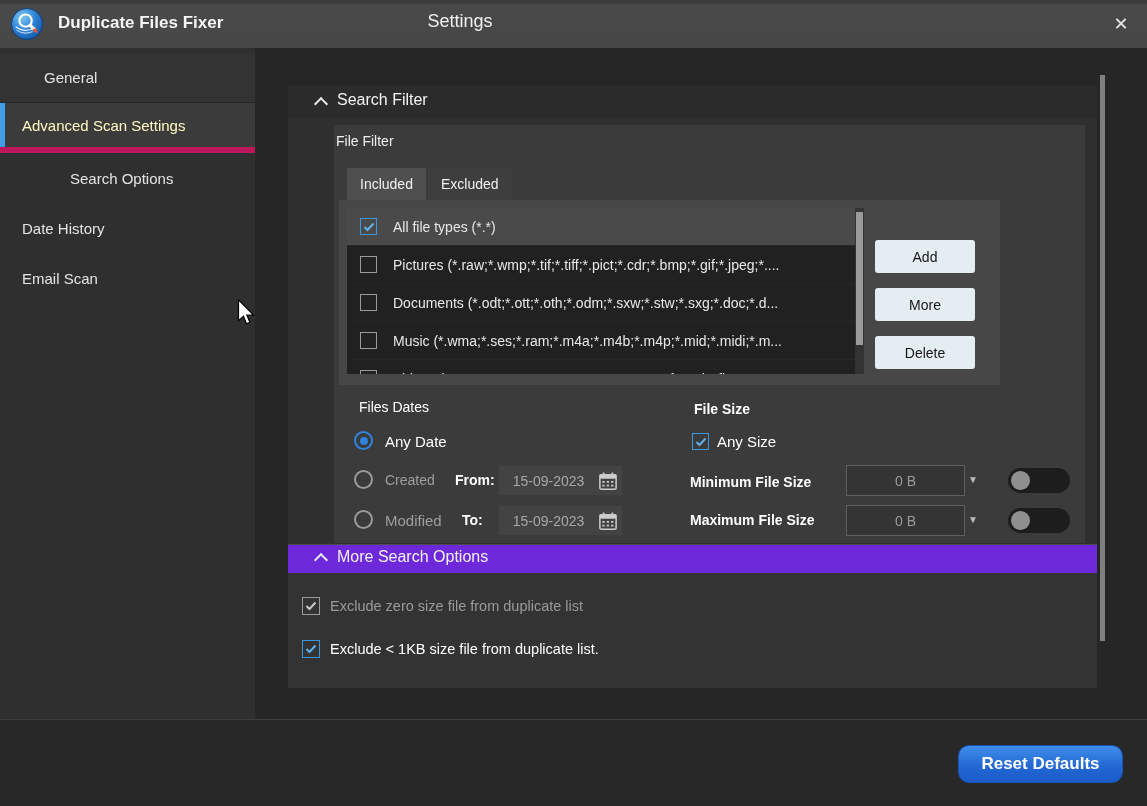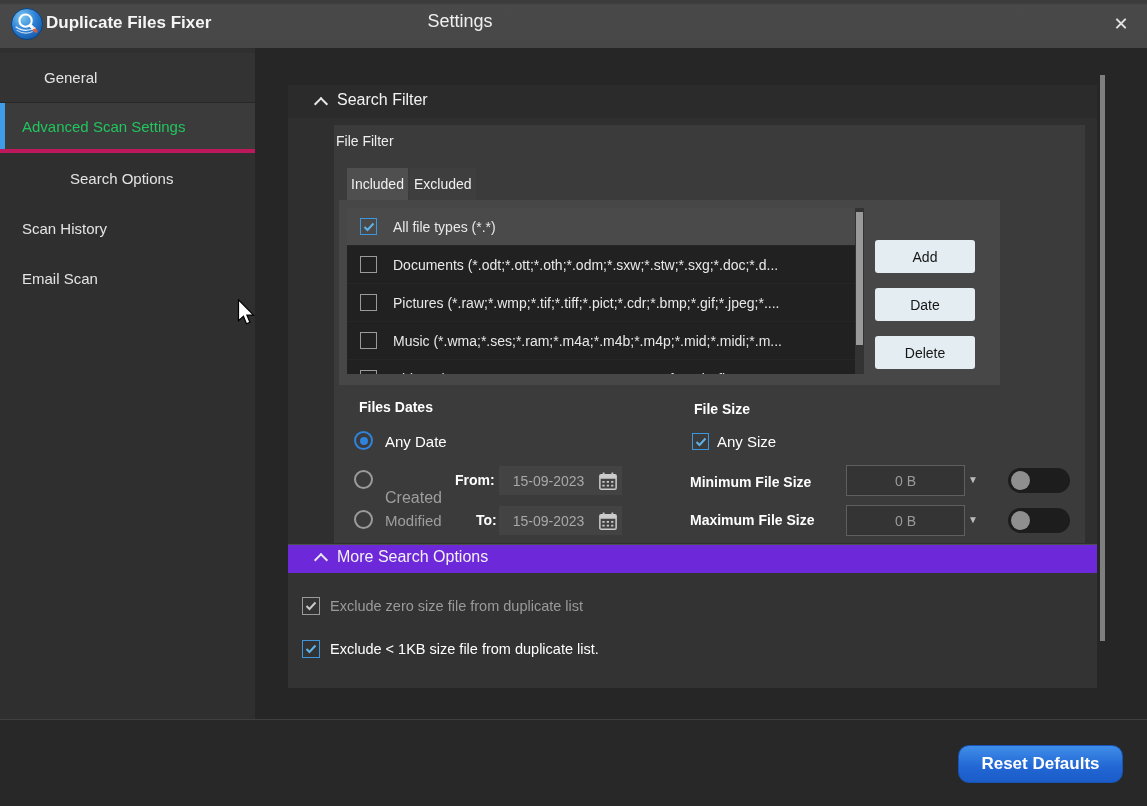--- a/index.html
+++ b/index.html
@@ -3,75 +3,75 @@
 <meta charset="utf-8">
 <style>
   * { margin:0; padding:0; box-sizing:border-box; }
   html,body { width:1147px; height:806px; }
   body { font-family:"Liberation Sans", sans-serif; background:#282828; position:relative; overflow:hidden; }
 
   
   .titlebar { position:absolute; left:0; top:0; width:1147px; height:48px;
     background:linear-gradient(180deg, #3c3c3c 0px, #3c3c3c 3px, #494949 5px, #474747 100%); }
   .logo { position:absolute; left:10px; top:7px; width:34px; height:34px; }
-  .app-title { position:absolute; left:46px; top:13px; font-size:17px; font-weight:bold; color:#f5f5f5; }
+  .app-title { position:absolute; left:58px; top:13px; font-size:17px; font-weight:bold; color:#f5f5f5; }
   .dialog-title { position:absolute; left:0; top:11px; width:920px; text-align:center; font-size:18px; color:#f0f0f0; }
   .close-btn { position:absolute; right:12px; top:11px; width:28px; height:26px; font-size:18px; color:#e4e4e4; display:flex; align-items:center; justify-content:center; }
 
   
   .sidebar { position:absolute; left:0; top:48px; width:255px; height:671px; background:#2f2f2f; }
   .side-item { position:absolute; left:0; width:255px; height:50px; display:flex; align-items:center; padding-left:22px; font-size:15px; color:#e4e4e4; }
   .si0 { top:5px; border-bottom:1px solid #272727; background:#333333;padding-left:44px; }
-  .si1 { top:55px; border-bottom:4px solid #be185d; background:#3b3b3b; color:#22c55e; }
+  .si1 { top:55px; border-bottom:6px solid #be185d; background:#3b3b3b; color:#fef9c3; }
   .si2 { top:105px;margin-left:48px; } .si3 { top:155px; } .si4 { top:205px; }
   .sel-bar { position:absolute; left:0; top:0; width:5px; height:100%; background:#3f9ce8; }
 
   
   .content-bg { position:absolute; left:255px; top:48px; width:892px; height:671px; background:#262626; }
   .panel { position:absolute; left:288px; top:85px; width:809px; height:603px; background:#2f2f2f; }
   .main-scroll { position:absolute; left:1100px; top:75px; width:5px; height:566px; background:#7f7f7f; }
 
   .sec-strip1 { position:absolute; left:0; top:0; width:809px; height:33px; background:#2b2b2b; }
   .sec-strip2 { position:absolute; left:0; top:459px; width:809px; height:29px; background:#6d28d9; border-top:1px solid #4d4d4d; }
   .sec-label { position:absolute; left:49px; top:6px; font-size:16px; color:#f2f2f2; }
   .chev { position:absolute; left:28px; top:14px; width:10px; height:10px; border-left:2px solid #e8e8e8; border-top:2px solid #e8e8e8; transform:rotate(45deg); }
 
   .group { position:absolute; left:46px; top:40px; width:751px; height:418px; background:#3b3b3b; }
   .ff-label { position:absolute; left:2px; top:8px; font-size:14px; color:#eeeeee; }
   .tabs { position:absolute; left:13px; top:43px; display:flex; gap:2px; }
-  .tab { height:32px; padding:0 4px; display:flex; align-items:center; font-size:14px; color:#f0f0f0; }
+  .tab { height:32px; padding:0 13px; display:flex; align-items:center; font-size:14px; color:#f0f0f0; }
   .tab.active { background:#4f4f4f; }
   .tab.inactive { background:#3e3e3e; }
 
   .subpanel { position:absolute; left:5px; top:75px; width:661px; height:185px; background:#474747; }
   .list { position:absolute; left:8px; top:8px; width:517px; height:166px; background:#212121; overflow:hidden; }
   .lrow { height:38px; display:flex; align-items:center; padding-left:13px; border-bottom:1px solid #262626; }
   .lrow.sel { background:#4a4a4a; }
   .lrow .txt { font-size:14px; color:#e8e8e8; white-space:nowrap; }
   .cb { width:17px; height:17px; border:1px solid #9a9a9a; display:flex; align-items:center; justify-content:center; flex:none; }
   .cb.blue { border-color:#3e97dd; }
   .lrow .cb { margin-right:16px; }
   .cb svg { display:block; }
 
   .vscroll { position:absolute; right:0; top:0; width:9px; height:166px; background:#333333; }
   .vthumb { position:absolute; left:1px; top:4px; width:7px; height:133px; background:#9a9a9a; }
 
   .btn-light { position:absolute; left:536px; width:100px; height:33px; background:#e4edf2; border:none; border-radius:3px; font-size:14px; color:#161616; font-family:inherit; }
   .b-add { top:40px; } .b-edit { top:88px; } .b-del { top:136px; }
 
-  .fd-title { position:absolute; left:25px; top:274px; font-size:14px; font-weight:bold; color:#ffffff; }
+  .fd-title { position:absolute; left:25px; top:274px; font-size:14px; font-weight:normal; color:#ffffff; }
   .radio { position:absolute; width:19px; height:19px; border-radius:50%; border:2px solid #9a9a9a; }
   .radio.sel { border-color:#2f83dd; }
   .radio.sel::after { content:""; position:absolute; left:3.5px; top:3.5px; width:8px; height:8px; border-radius:50%; background:#2f83dd; }
   .r-any { left:20px; top:306px; } .r-created { left:20px; top:345px; } .r-modified { left:20px; top:385px; }
   .lbl-any { position:absolute; left:51px; top:308px; font-size:15px; color:#ffffff; }
-  .lbl-created { position:absolute; left:51px; top:364px; font-size:16px; color:#9e9e9e; }
+  .lbl-created { position:absolute; left:51px; top:347px; font-size:14px; color:#9e9e9e; }
   .lbl-from { position:absolute; left:121px; top:347px; font-size:14px; font-weight:bold; color:#ffffff; }
   .lbl-modified { position:absolute; left:51px; top:387px; font-size:15px; color:#9e9e9e; }
-  .lbl-to { position:absolute; left:142px; top:387px; font-size:14px; font-weight:bold; color:#ffffff; }
+  .lbl-to { position:absolute; left:128px; top:387px; font-size:14px; font-weight:bold; color:#ffffff; }
   .datefield { position:absolute; width:123px; height:29px; background:#434343; display:flex; align-items:center; }
   .df-from { left:165px; top:341px; } .df-to { left:165px; top:381px; }
   .datefield .dval { flex:1; text-align:center; font-size:14px; color:#a8a8a8; }
   .datefield .cal { width:20px; height:20px; margin-right:4px; flex:none; }
 
   .fs-title { position:absolute; left:360px; top:276px; font-size:14px; font-weight:bold; color:#ffffff; }
   .cb-anysize { position:absolute; left:358px; top:308px; }
   .lbl-anysize { position:absolute; left:383px; top:308px; font-size:15px; color:#ffffff; }
   .lbl-min { position:absolute; left:356px; top:349px; font-size:14px; font-weight:bold; color:#ffffff; }
   .lbl-max { position:absolute; left:356px; top:387px; font-size:14px; font-weight:bold; color:#ffffff; }
@@ -125,21 +125,21 @@
       <span>General</span>
     </div>
   <div class="side-item si1">
       <span class="sel-bar"></span>
       <span>Advanced Scan Settings</span>
     </div>
   <div class="side-item si2">
       <span>Search Options</span>
     </div>
   <div class="side-item si3">
-      <span>Scan History</span>
+      <span>Date History</span>
     </div>
   <div class="side-item si4">
       <span>Email Scan</span>
     </div>
 </div>
 
 <div class="content-bg"></div>
 
 <div class="panel">
   <div class="sec-strip1">
@@ -159,40 +159,40 @@
         <div class="lrow sel">
           <span class="cb blue">
               <svg width="12" height="10" viewBox="0 0 12 10">
                 <path d="M1.5 5 L4.5 8 L10.5 1.5" stroke="#5fb2e8" stroke-width="2" fill="none"></path>
               </svg>
             </span>
           <span class="txt">All file types (*.*)</span>
         </div>
         <div class="lrow">
           <span class="cb"></span>
+          <span class="txt">Pictures (*.raw;*.wmp;*.tif;*.tiff;*.pict;*.cdr;*.bmp;*.gif;*.jpeg;*....</span>
+        </div>
+        <div class="lrow">
+          <span class="cb"></span>
           <span class="txt">Documents (*.odt;*.ott;*.oth;*.odm;*.sxw;*.stw;*.sxg;*.doc;*.d...</span>
-        </div>
-        <div class="lrow">
-          <span class="cb"></span>
-          <span class="txt">Pictures (*.raw;*.wmp;*.tif;*.tiff;*.pict;*.cdr;*.bmp;*.gif;*.jpeg;*....</span>
         </div>
         <div class="lrow">
           <span class="cb"></span>
           <span class="txt">Music (*.wma;*.ses;*.ram;*.m4a;*.m4b;*.m4p;*.mid;*.midi;*.m...</span>
         </div>
         <div class="lrow">
           <span class="cb"></span>
           <span class="txt">Videos (*.3g2;*.3gp;*.3gp2;*.3gpp;*.amv;*.asf;*.avi;*.flv;*.m...</span>
         </div>
         <div class="vscroll">
             <div class="vthumb"></div>
           </div>
       </div>
       <button class="btn-light b-add">Add</button>
-      <button class="btn-light b-edit">Date</button>
+      <button class="btn-light b-edit">More</button>
       <button class="btn-light b-del">Delete</button>
     </div>
 
     <div class="fd-title">Files Dates</div>
     <span class="radio sel r-any"></span>
     <span class="lbl-any">Any Date</span>
     <span class="radio r-created"></span>
     <span class="lbl-created">Created</span>
     <span class="lbl-from">From:</span>
     <div class="datefield df-from">

